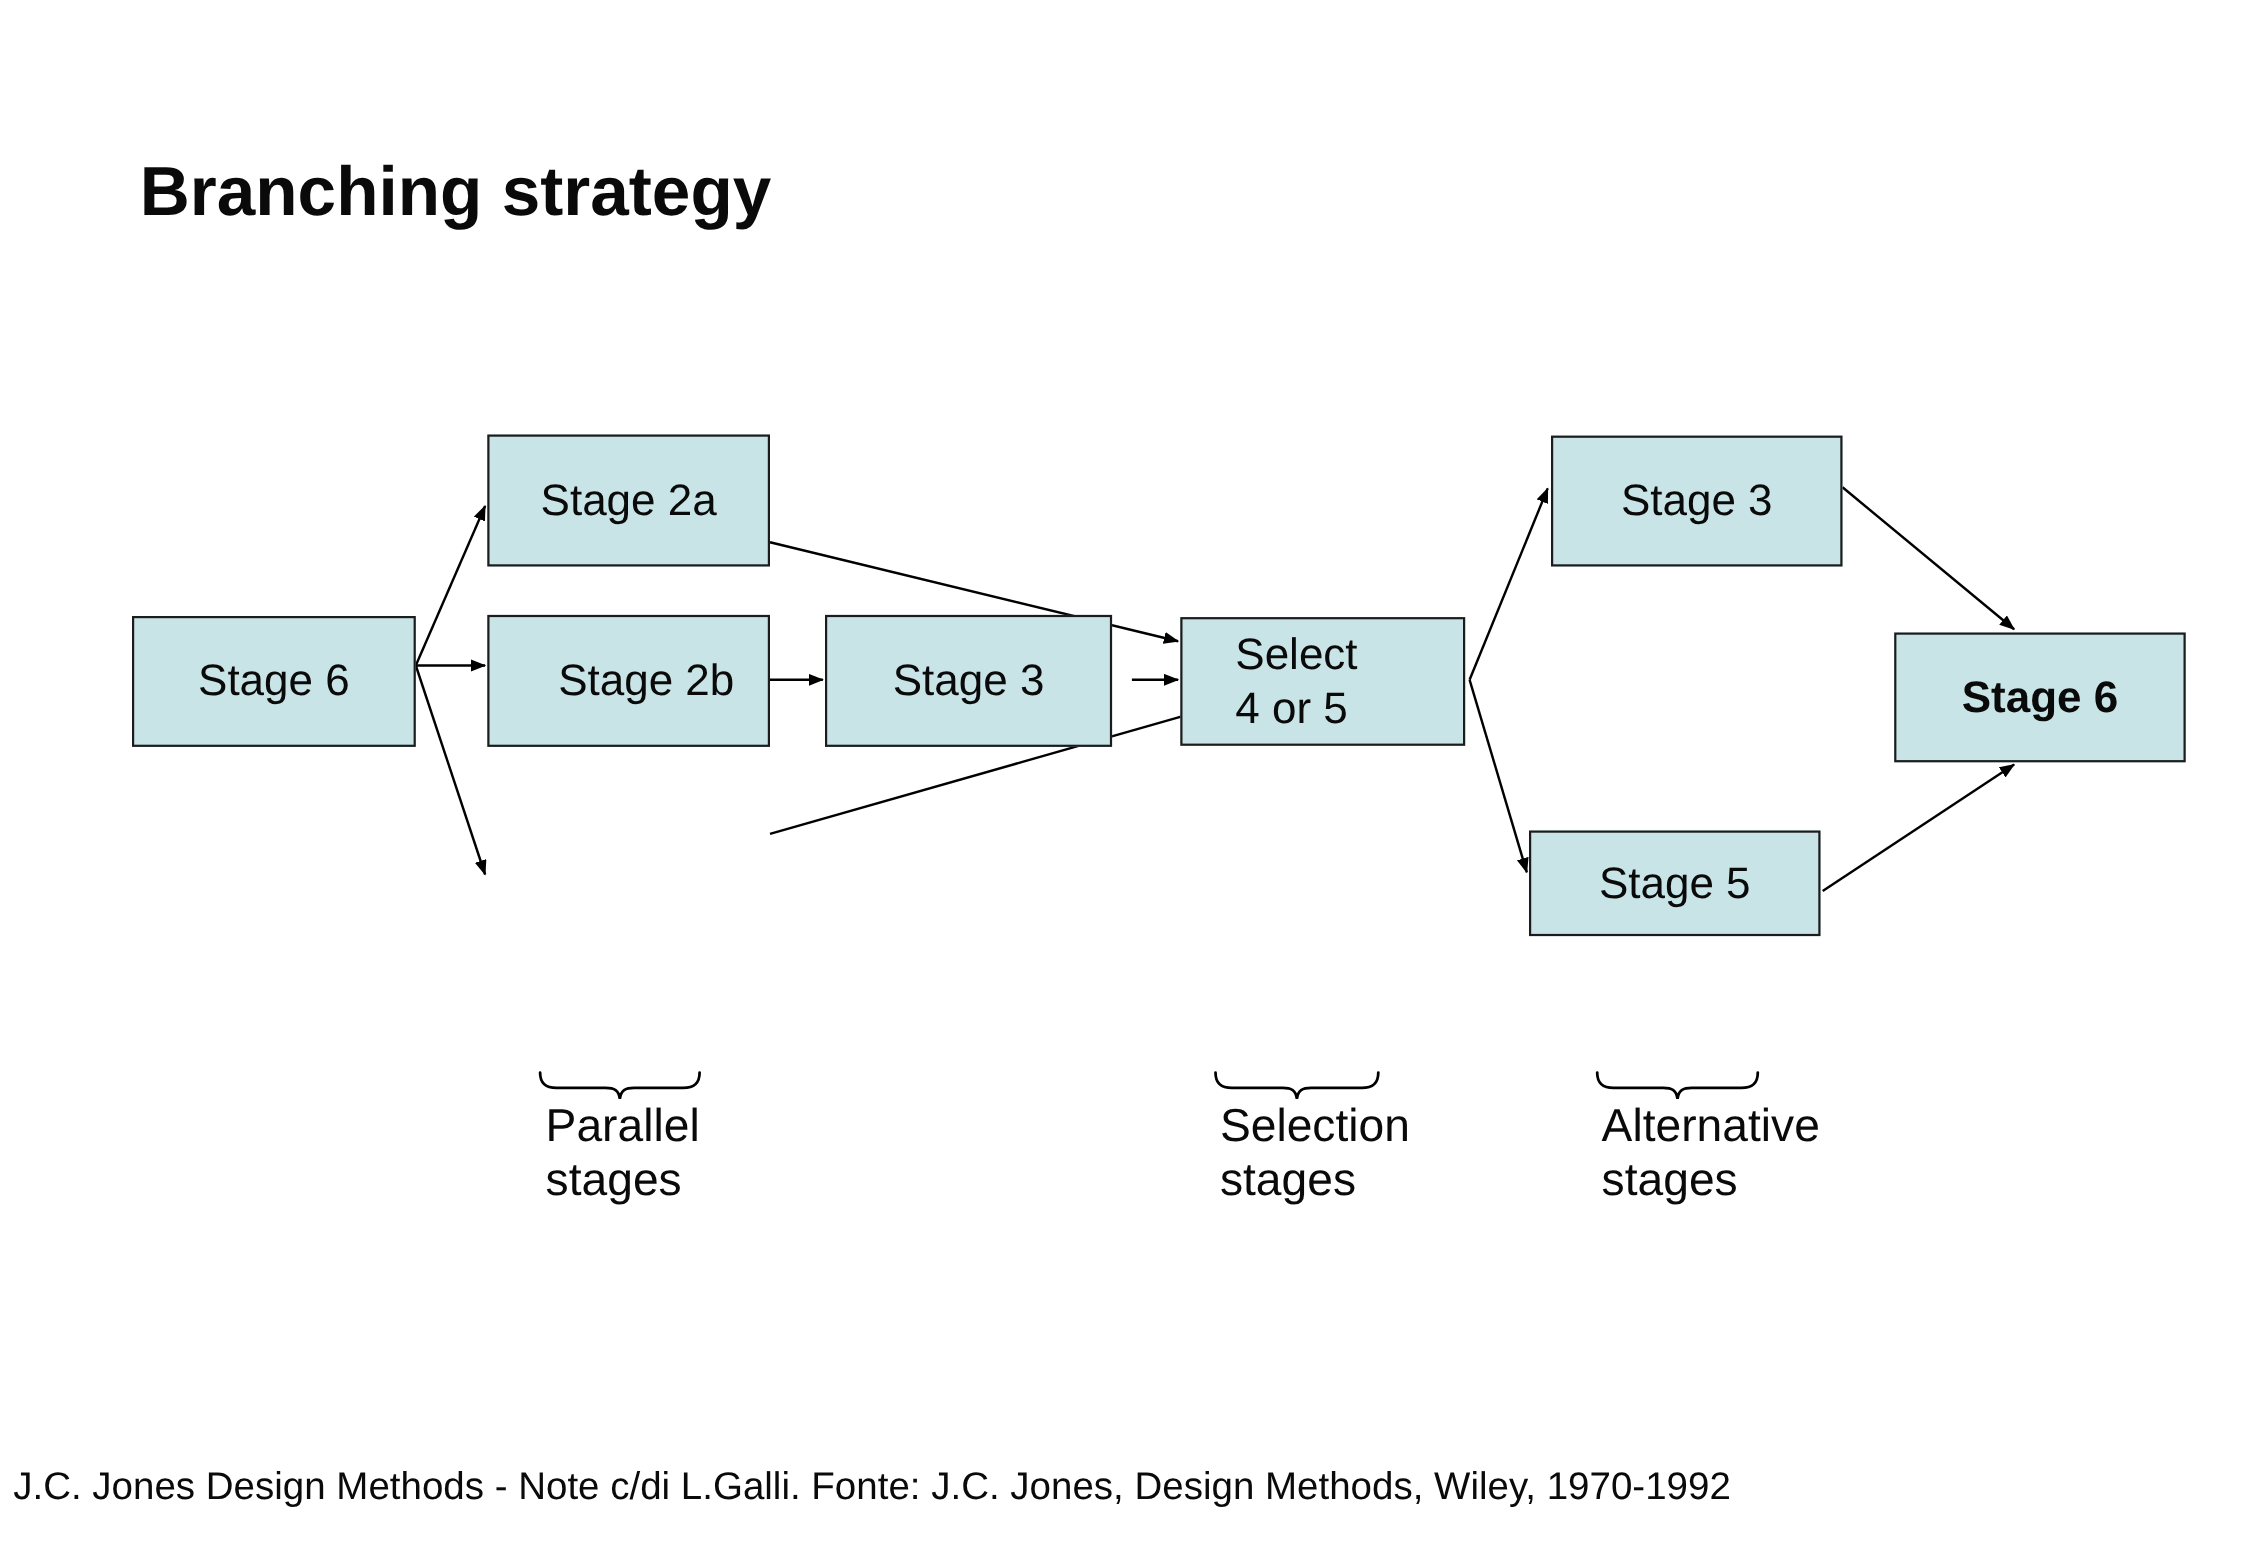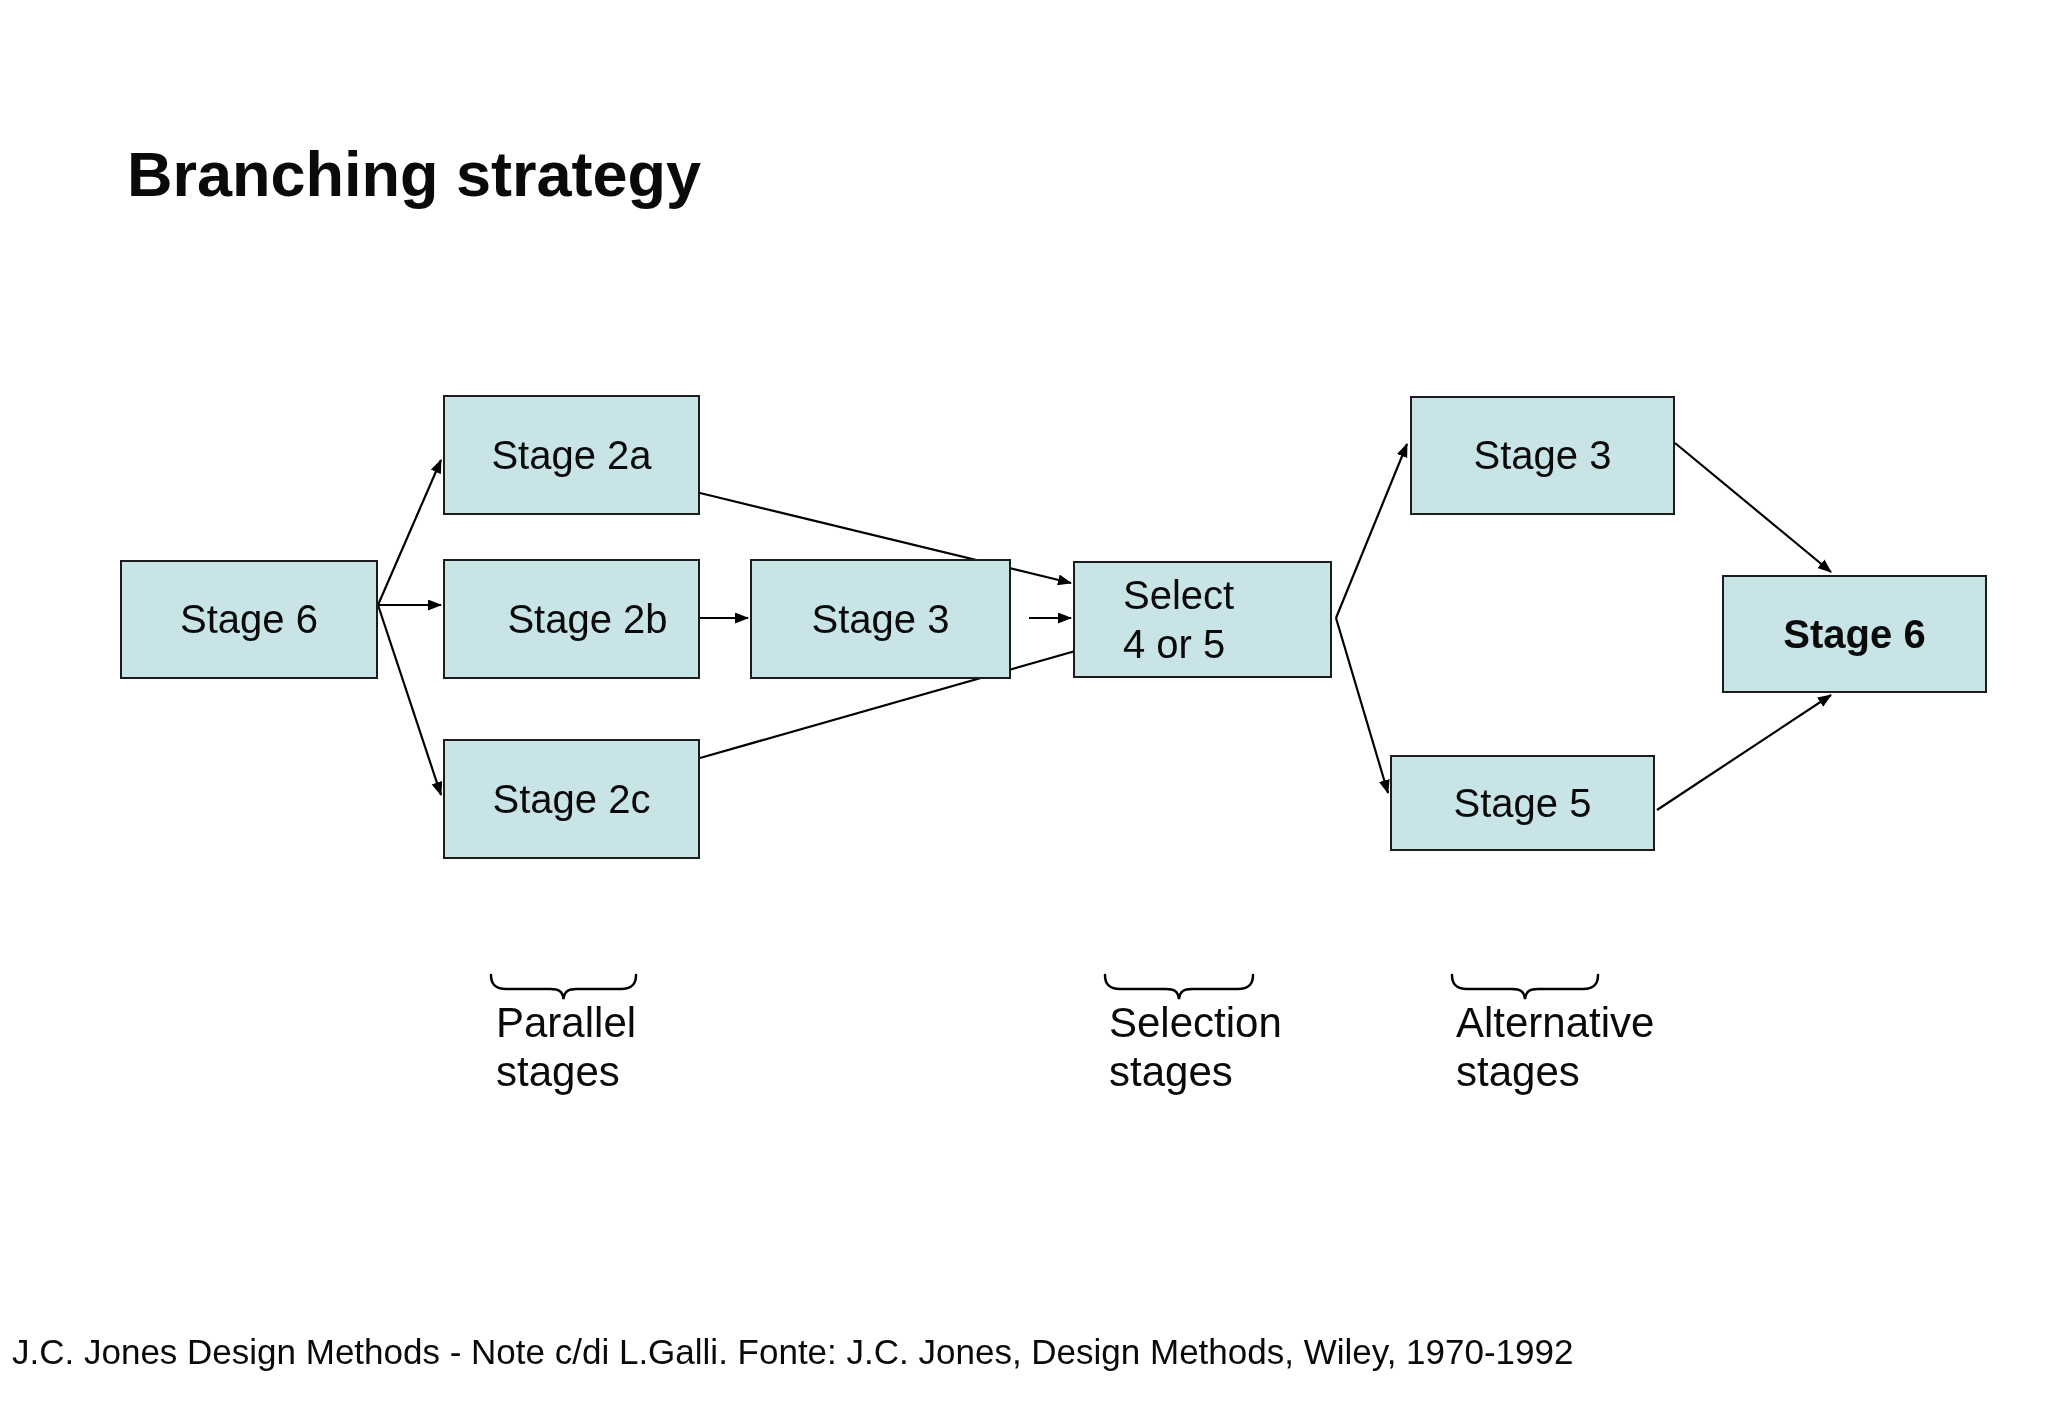--- a/index.html
+++ b/index.html
@@ -73,23 +73,20 @@
 
   <div class="node n-stage1" style="background: rgb(200, 228, 230); border-color: rgb(28, 28, 28);">
       <span>Stage 6</span>
     </div>
   <div class="node n-stage2a" style="background: rgb(200, 228, 230); border-color: rgb(28, 28, 28);">
       <span>Stage 2a</span>
     </div>
   <div class="node n-stage2b" style="background: rgb(200, 228, 230); border-color: rgb(28, 28, 28);">
       <span>Stage 2b</span>
     </div>
-  <div class="node n-stage2c" style="background: rgb(200, 228, 230); border-color: rgb(28, 28, 28);">
-      <span>Stage 2c</span>
-    </div>
   <div class="node n-stage3" style="background: rgb(200, 228, 230); border-color: rgb(28, 28, 28);">
       <span>Stage 3</span>
     </div>
 
   <div class="node n-select left-text" style="background: rgb(200, 228, 230); border-color: rgb(28, 28, 28);">
     <span class="two-line">
       <span>Select</span>
       <span>4 or 5</span>
     </span>
   </div>

